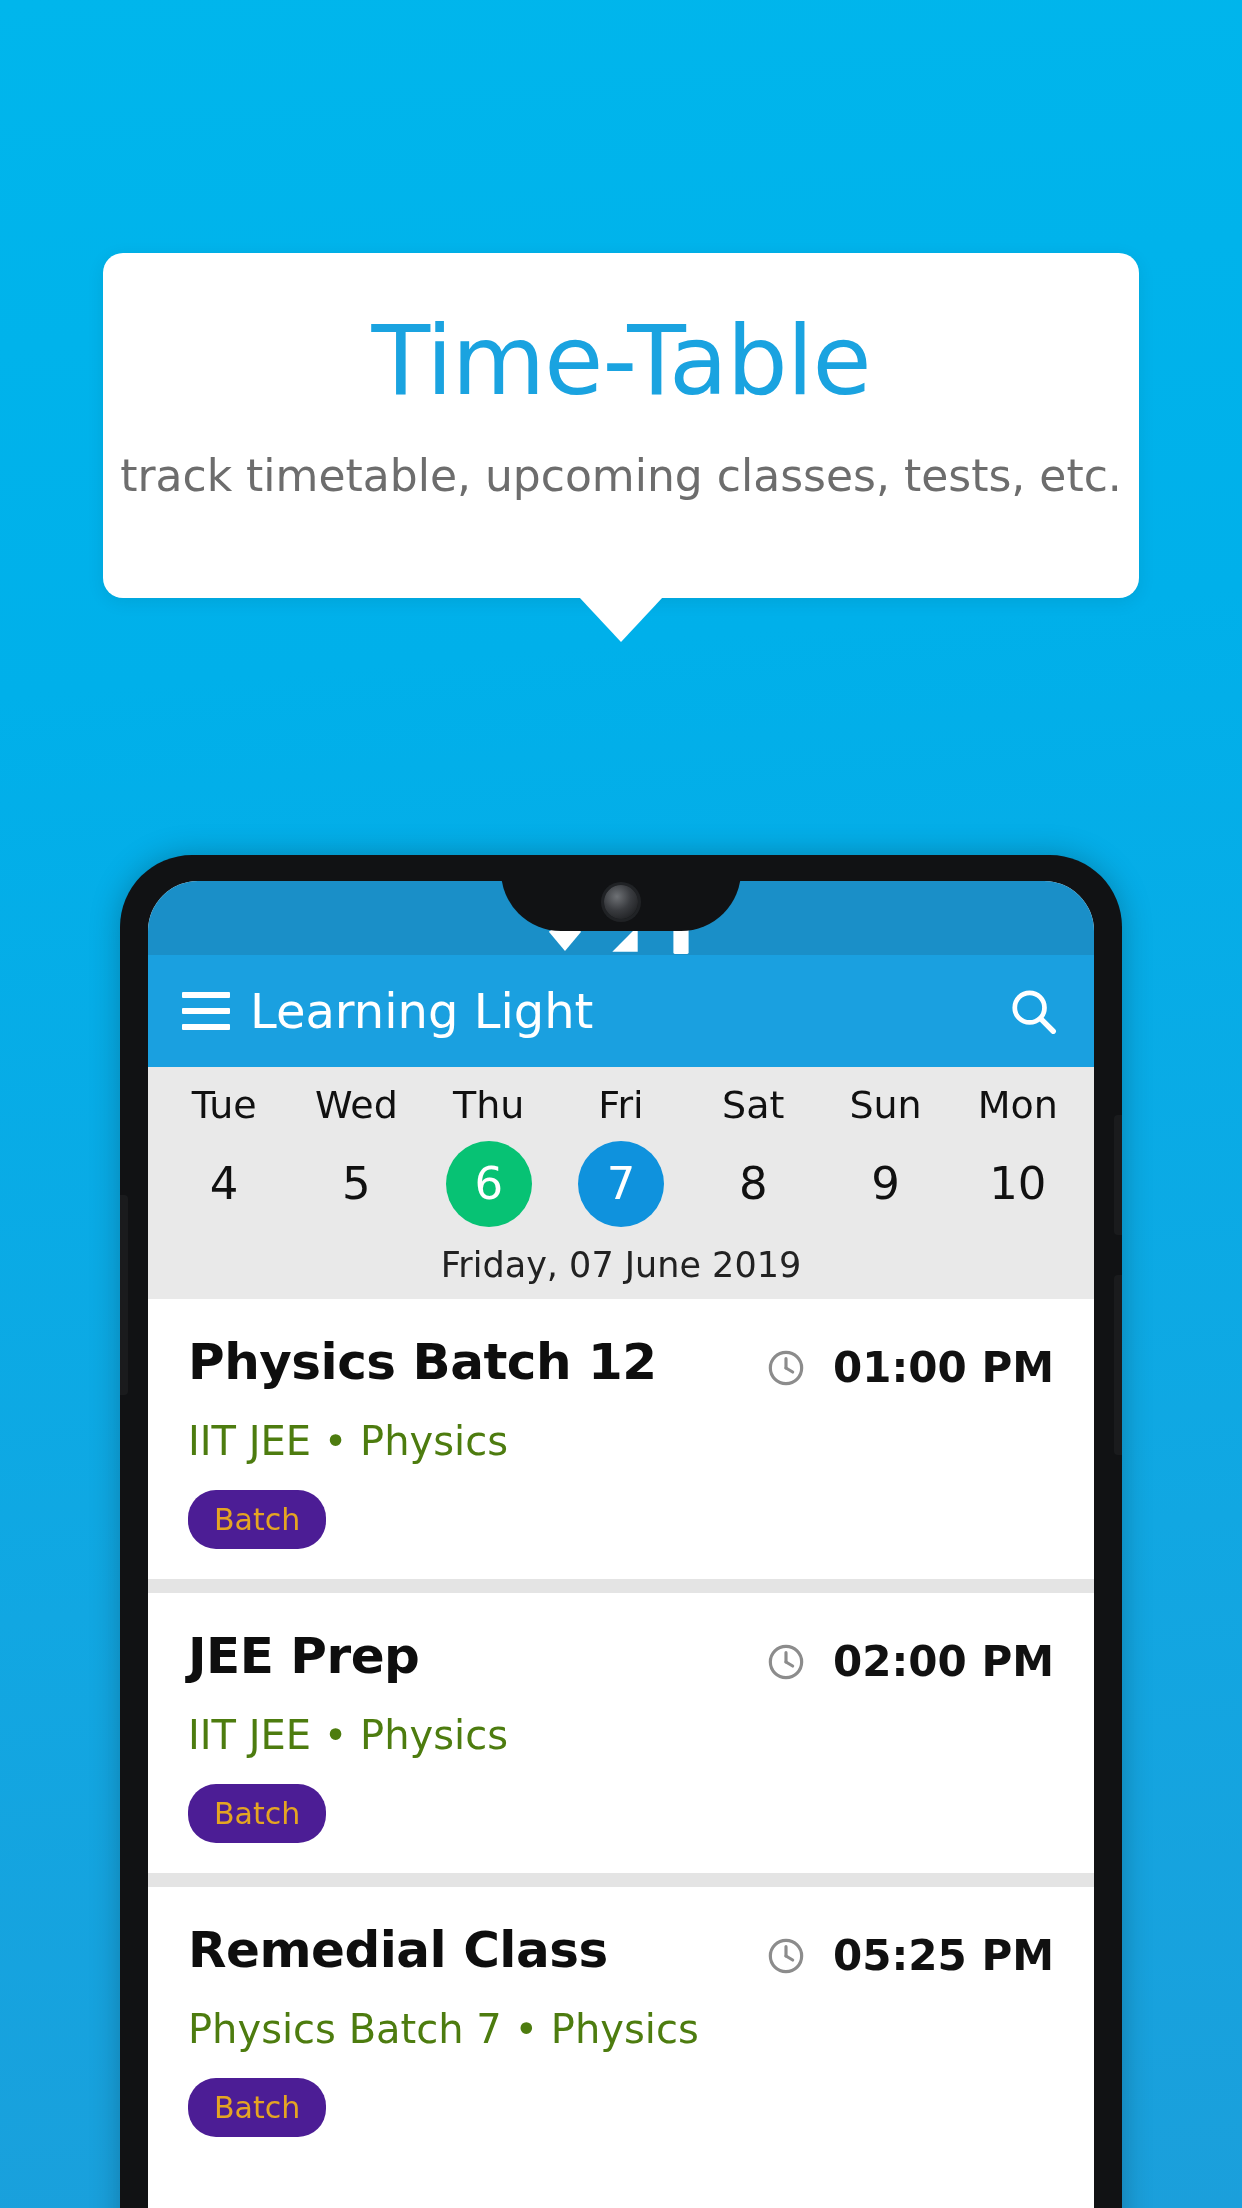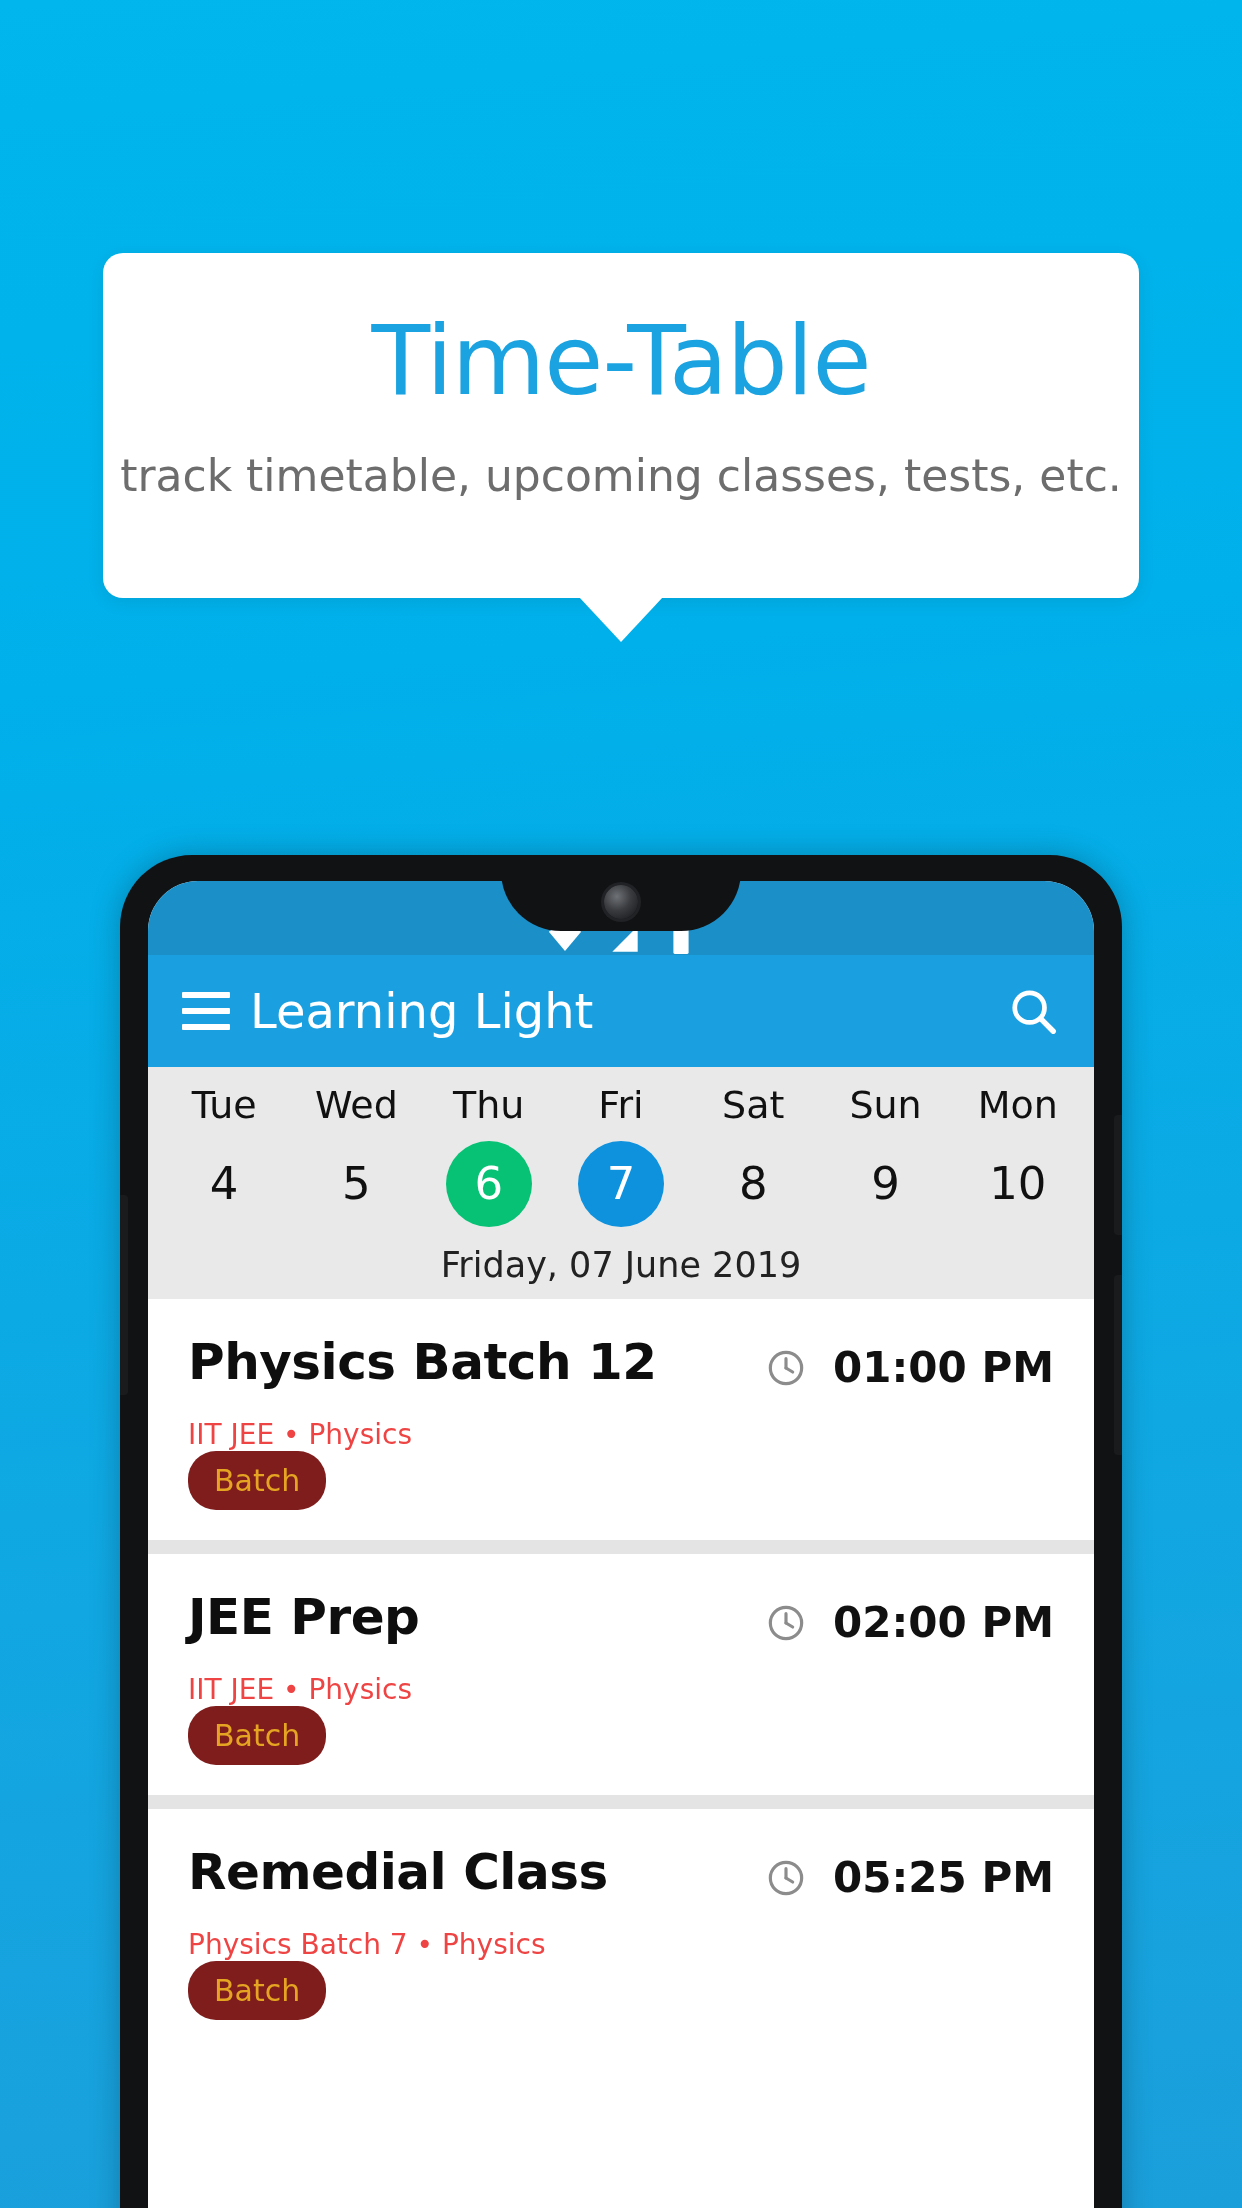--- a/index.html
+++ b/index.html
@@ -104,23 +104,23 @@
   .date-full{ text-align:center; font-size:35px; color:#222; margin-top:18px; }
 
   
   .cards{ background:#e4e4e4; }
   .card{ background:#ffffff; padding:34px 40px 30px; margin-bottom:14px; }
   .card-top{ display:flex; align-items:flex-start; justify-content:space-between; }
   .card-title{ font-size:50px; font-weight:700; color:#0e0e0e; letter-spacing:-.5px; }
   .card-time{ display:flex; align-items:center; gap:27px; padding-top:10px; }
   .clock-icon{ width:40px; height:40px; flex:none; }
   .card-time-text{ font-size:42px; font-weight:700; color:#111; white-space:nowrap; }
-  .card-sub{ font-size:28px; color:#ef4444; margin-top:26px; }
+  .card-sub{ font-size:40px; color:#4d7c0f; margin-top:26px; }
   .chip{
-    display:inline-block; background:#7f1d1d;
+    display:inline-block; margin-top:26px; background:#4c1d95;
     color:#e5a522; font-size:30px; padding:12px 26px; border-radius:28px;
   }
 </style>
 </head>
 <body>
 
 <div class="callout">
   <div class="callout-title">Time-Table</div>
   <div class="callout-sub">track timetable, upcoming classes, tests, etc.</div>
 </div>

